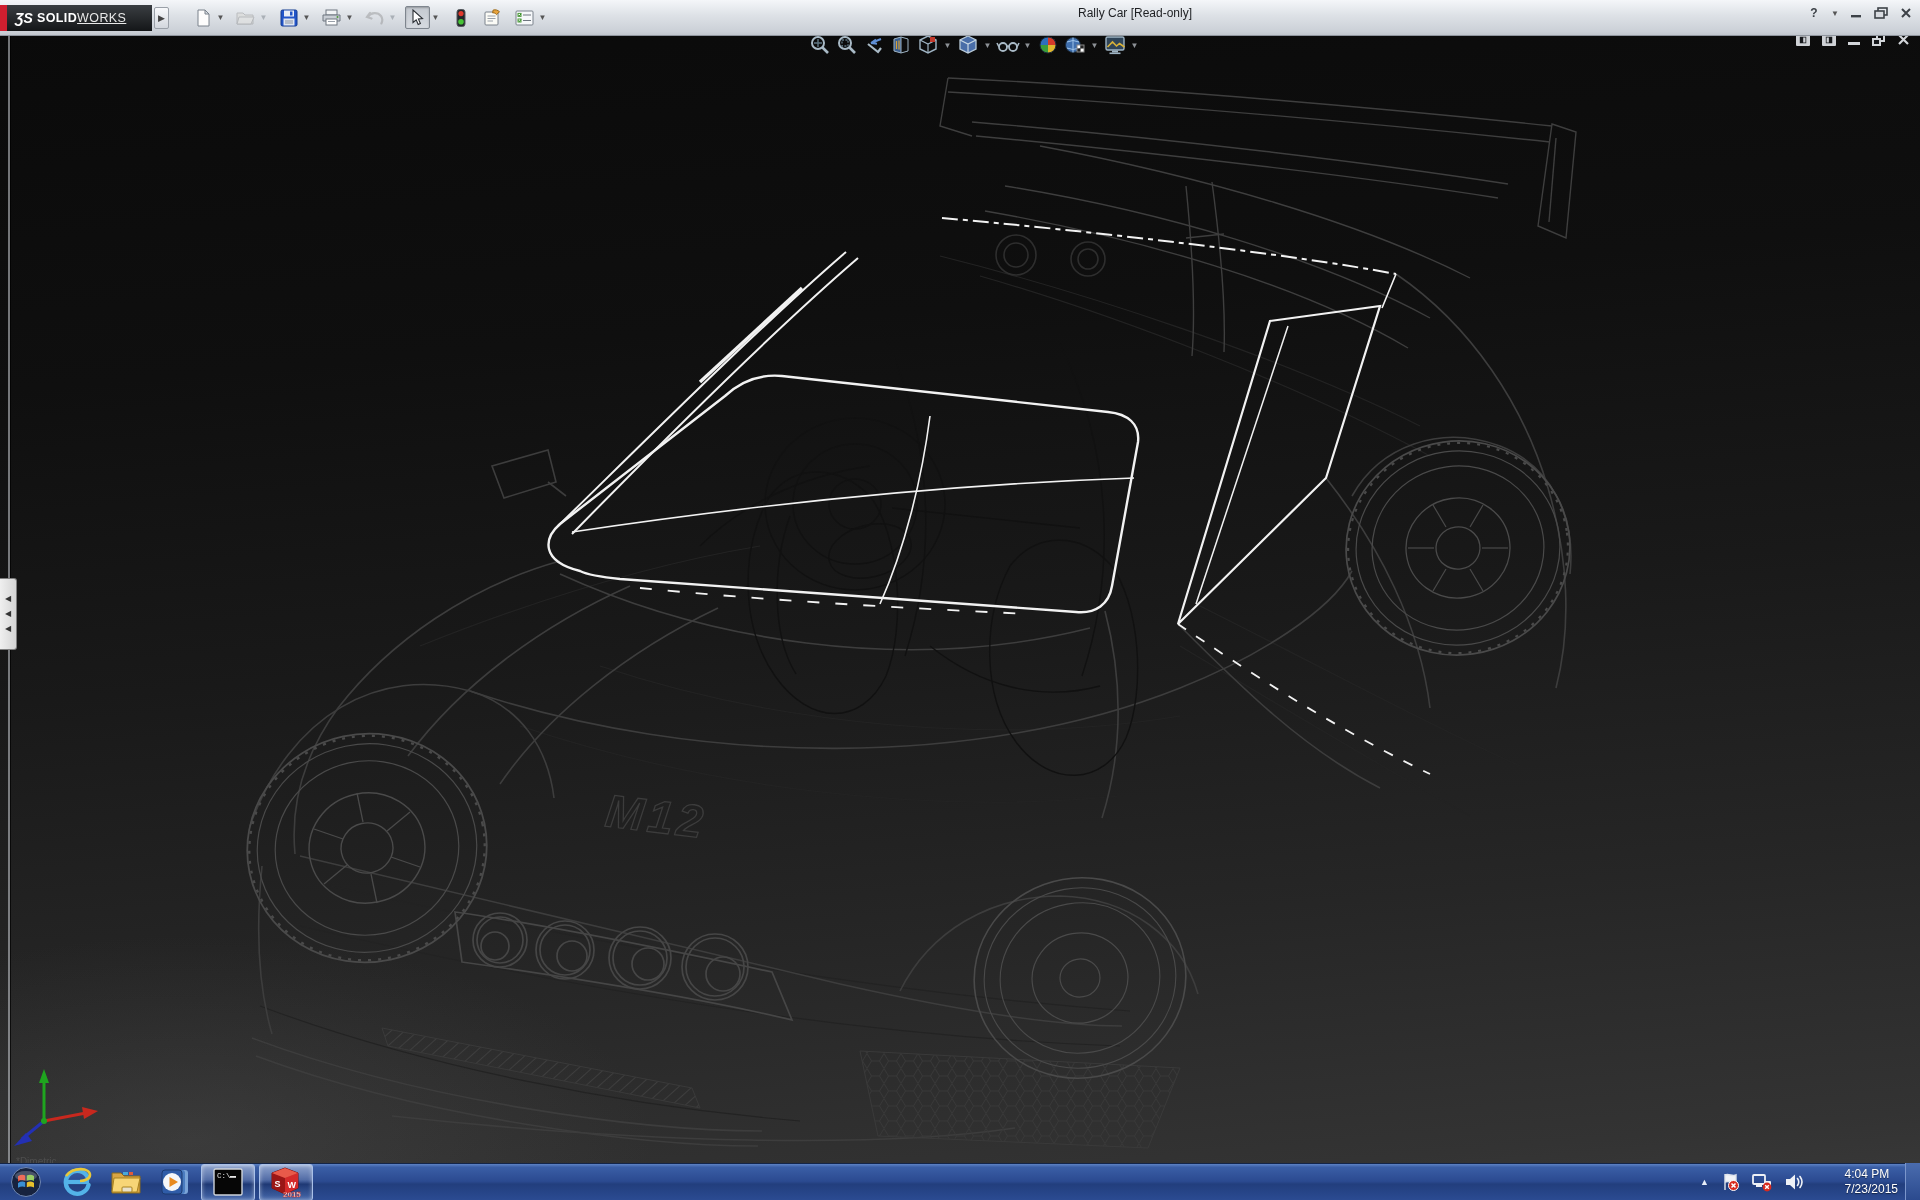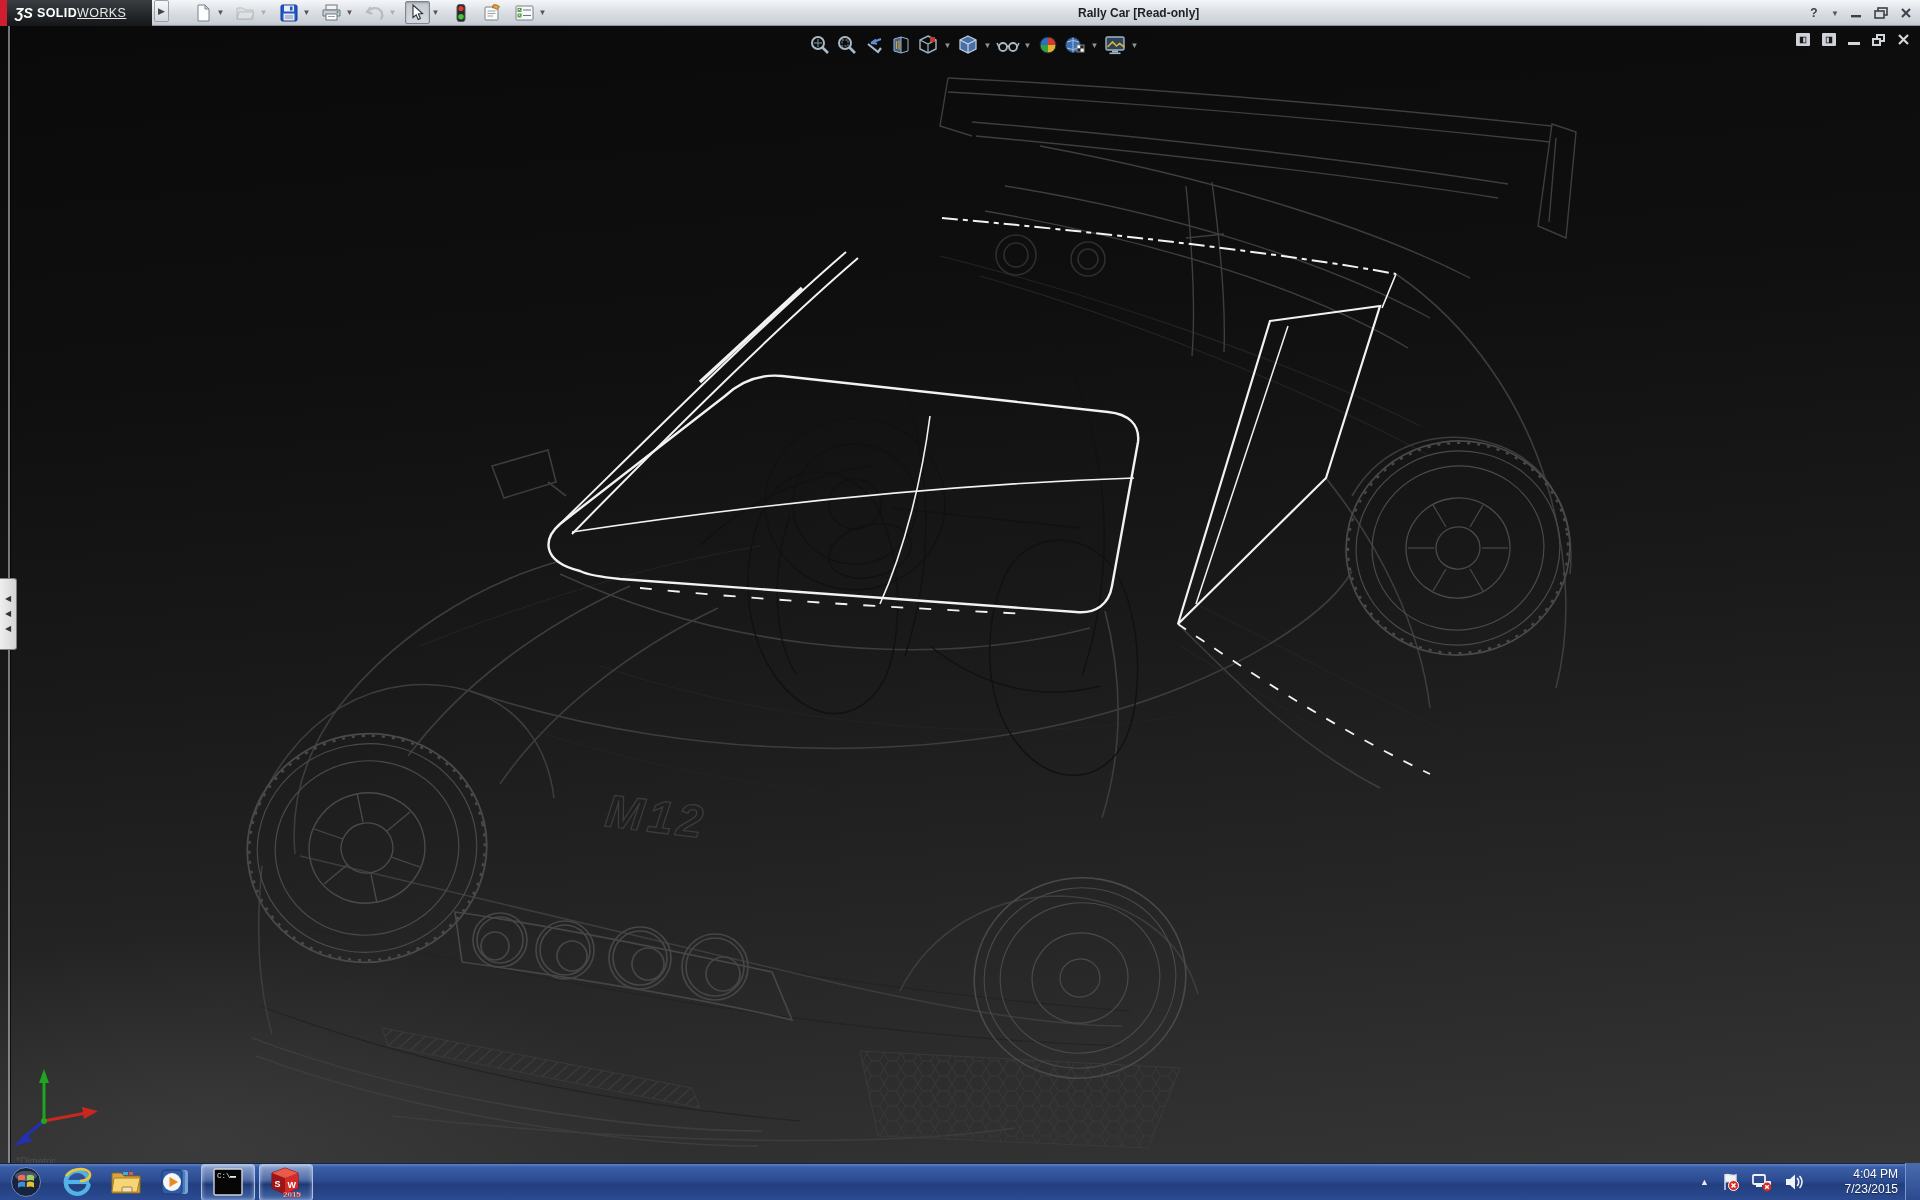--- a/index.html
+++ b/index.html
@@ -1,40 +1,40 @@
 <!DOCTYPE html>
 <html><head>
 <meta charset="utf-8">
 <style>
   * { margin:0; padding:0; box-sizing:border-box; }
   html,body { width:1920px; height:1200px; overflow:hidden; background:#000;
               font-family:"Liberation Sans", sans-serif; }
 
   
-  .titlebar { position:absolute; top:0; left:0; width:1920px; height:26px;
+  .titlebar { position:absolute; top:0; left:0; width:1920px; height:36px;
     background:linear-gradient(#f4f6f9, #dde1e6 45%, #cbd0d7 90%, #c2c7ce);
-    border-bottom:1px solid #8f959e; display:flex; z-index:50; }
+    border-bottom:1px solid #8f959e; display:flex; align-items:center; z-index:50; }
   .logo { height:26px; width:152px; background:linear-gradient(#3a3e42, #141618);
     border-left:7px solid #cf1f2f; display:flex; align-items:center; padding-left:8px; gap:4px; }
   .logo .mark { color:#fff; font-weight:bold; font-size:14px; font-style:italic; }
   .logo .b1 { color:#fff; font-weight:bold; font-size:12.5px; letter-spacing:.4px; }
   .logo .b2 { color:#e8e8e8; font-weight:300; font-size:12.5px; letter-spacing:.4px; margin-left:-4px;text-decoration:underline; }
   .menu-expand { width:15px; height:22px; margin-left:2px; display:flex; align-items:center; justify-content:center;
     background:linear-gradient(#f8f9fb,#d3d7dd); border:1px solid #9aa0a8; border-radius:2px;
     font-size:9px; color:#444; }
   .tb { display:flex; align-items:center; margin-left:14px; }
   .tb-btn { width:25px; height:23px; display:flex; align-items:center; justify-content:center; border-radius:2px; }
   .tb-btn.pressed { background:linear-gradient(#c4c9d0,#d6dae0); border:1px solid #7e858e;
     box-shadow:inset 0 1px 2px rgba(0,0,0,.25); }
   .tb-caret { width:11px; height:23px; display:flex; align-items:center; justify-content:center;
     font-size:8px; color:#555; }
   .tb-caret.dim { color:#aab0b7; }
   .tb-gap { width:7px; }
   .grayed { opacity:.45; filter:grayscale(.9); }
-  .win-title { position:absolute; left:1078px; top:6px; font-size:12px; color:#1d1f22;font-weight:bold; }
+  .win-title { position:absolute; left:1078px; top:6px; font-size:12px; color:#1d1f22; }
   .tbar-controls { position:absolute; right:6px; top:0; height:26px; display:flex; align-items:center; gap:9px;
     color:#3c4147; }
   .tbar-controls .c { display:flex; align-items:center; justify-content:center; width:16px; height:18px;
     font-size:12px; font-weight:bold; }
   .tbar-controls .small-caret { font-size:8px; width:8px; color:#555; }
 
   
   .viewport { position:absolute; top:26px; left:0; width:1920px; height:1137px;
     background:
       radial-gradient(ellipse 40% 30% at 10% 98%, rgba(95,95,95,.28), rgba(0,0,0,0) 60%),
@@ -77,21 +77,21 @@
     background:linear-gradient(#5d82c4 0%, #3a5ea6 9%, #2b4a90 48%, #223e7d 56%, #2b4b92 100%);
     border-top:1px solid #142548; display:flex; align-items:center; z-index:60; }
   .tk-item { height:37px; display:flex; align-items:center; justify-content:center; }
   .tk-plain { width:49px; }
   .tk-pressed { width:54px; border:1px solid #a9c0e8; border-radius:3px; margin:0 2px;
     background:linear-gradient(rgba(255,255,255,.42), rgba(255,255,255,.18) 42%, rgba(20,40,90,.25) 55%, rgba(120,160,220,.35));
     box-shadow:inset 0 0 4px rgba(255,255,255,.5); }
   .start-orb { width:52px; }
   .tray { position:absolute; right:116px; bottom:0; height:37px; display:flex; align-items:center; gap:11px; }
   .clock { position:absolute; right:22px; bottom:0; height:37px; display:flex; flex-direction:column;
-    align-items:flex-end; justify-content:center; color:#fff; font-size:12px; line-height:15px;
+    align-items:flex-start; justify-content:center; color:#fff; font-size:12px; line-height:15px;
     text-shadow:0 1px 1px rgba(0,0,0,.5); }
   .show-desktop { position:absolute; right:0; bottom:0; width:15px; height:37px;
     background:linear-gradient(#4a6cae,#2b4a8e); border-left:1px solid #7b96cc; }
   .tray-caret { color:#e8eef8; font-size:9px; }
 </style>
 </head>
 <body>
 
 <div class="titlebar">
   <div class="logo">

